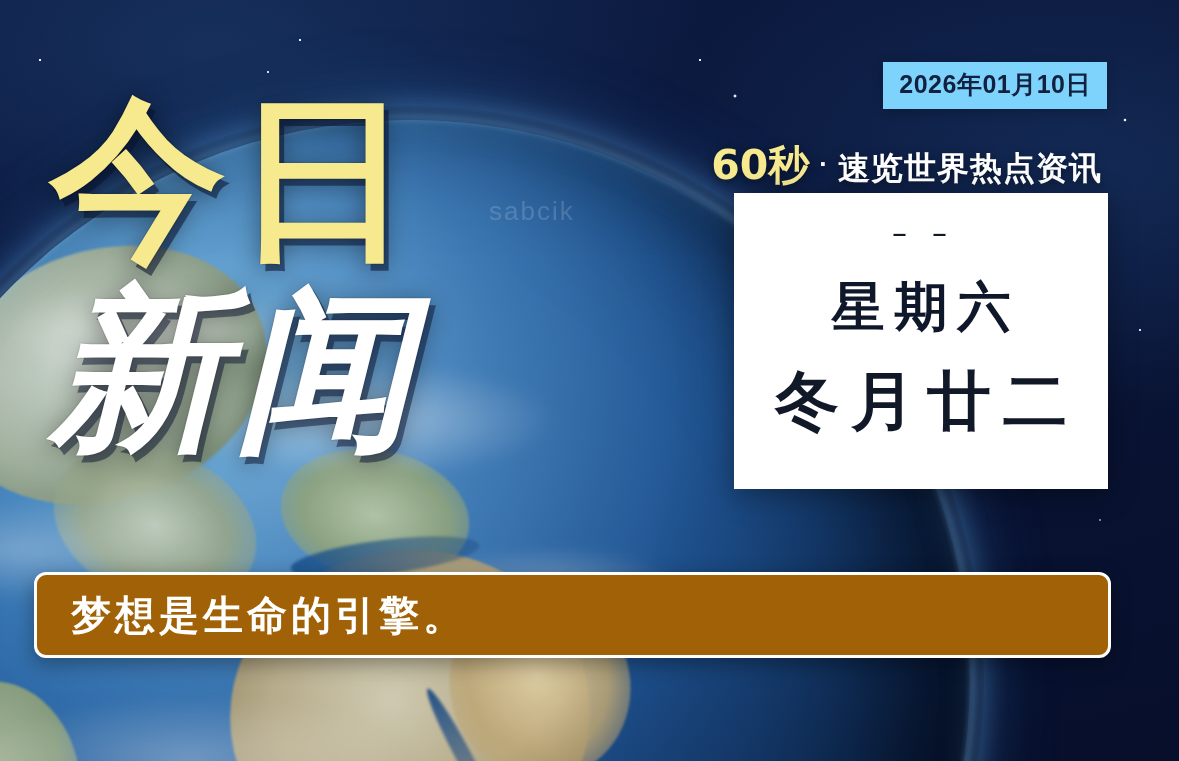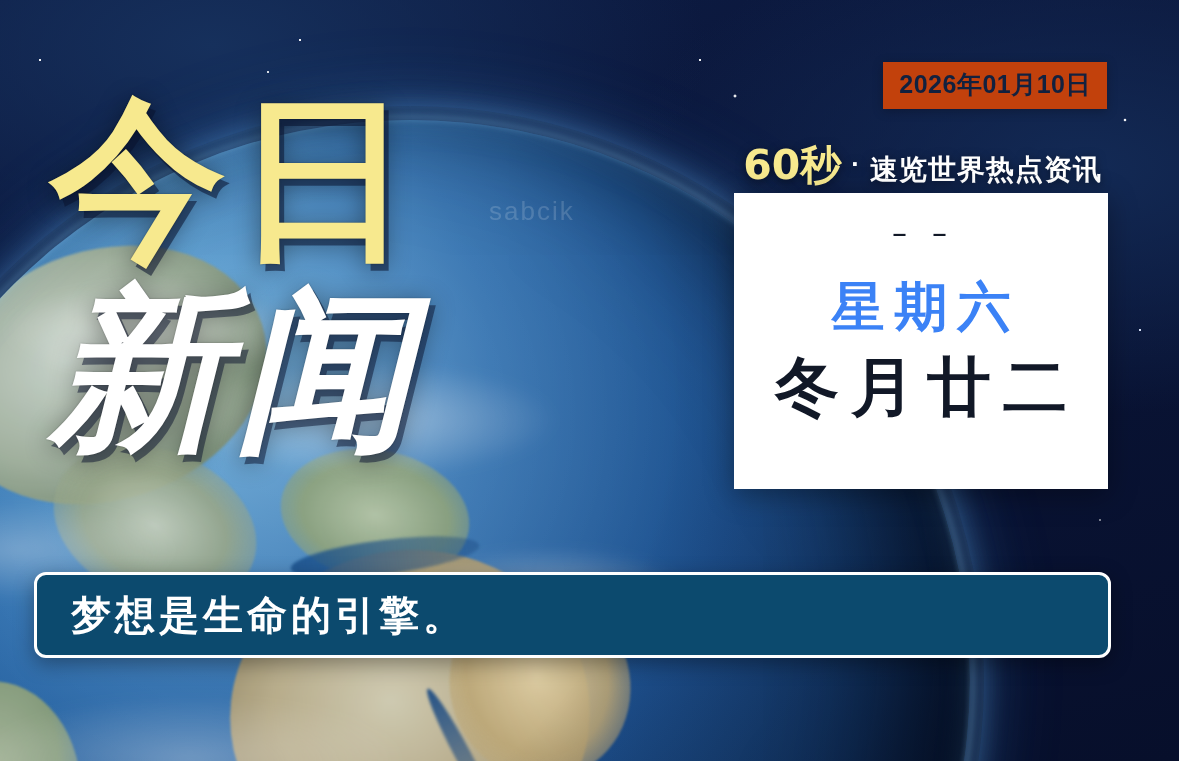--- a/index.html
+++ b/index.html
@@ -231,21 +231,21 @@
       5px 7px 0 rgba(10,18,45,.5),
       0 5px 26px rgba(0,0,0,.45);
     font-style: italic;
   }
 
   
   .date-chip {
     position: absolute;
     right: 72px;
     top: 62px;
-    background: #c2410c;
+    background: #7dd3fc;
     color: #12213f;
     font-size: 25px;
     font-weight: bold;
     padding: 6px 16px 8px;
     letter-spacing: .5px;
     font-family: "Liberation Sans", sans-serif;
     white-space: nowrap;
     box-shadow: 0 2px 10px rgba(0,0,0,.25);
   }
 
@@ -269,21 +269,21 @@
   .tagline .dot {
     font-size: 26px;
     color: #ffffff;
     font-weight: bold;
     position: relative;
     top: -6px;
   }
   .tagline .txt {
     font-family: Liberation Serif, serif;
     font-weight: bold;
-    font-size: 28px;
+    font-size: 32px;
     color: #ffffff;
     letter-spacing: 1px;
   }
 
   .card {
     position: absolute;
     left: 734px;
     top: 193px;
     width: 374px;
     height: 296px;
@@ -313,40 +313,40 @@
     font-size: 30px;
     color: #111827;
   }
   .weekday {
     font-family: "DejaVu Sans", sans-serif;
     font-size: 53px;
     font-weight: bold;
     letter-spacing: 10px;
     margin-top: 22px;
     text-indent: 10px;
-    color: #3b82f6;
+    color: #0f172a;
   }
   .lunar {
     font-family: "DejaVu Sans", sans-serif;
     font-size: 64px;
     font-weight: bold;
     letter-spacing: 12px;
-    margin-top: 0;
+    margin-top: 14px;
     text-indent: 12px;
     color: #111827;
   }
 
   
   .quote-bar {
     position: absolute;
     left: 34px;
     top: 572px;
     width: 1077px;
     height: 86px;
-    background: #0c4a6e;
+    background: #a16207;
     border: 3px solid #ffffff;
     border-radius: 12px;
     display: flex;
     align-items: center;
     box-shadow: 0 6px 20px rgba(0,0,0,.35);
     box-sizing: border-box;
   }
   .quote-text {
     font-family: "DejaVu Sans", sans-serif;
     font-size: 40px;

